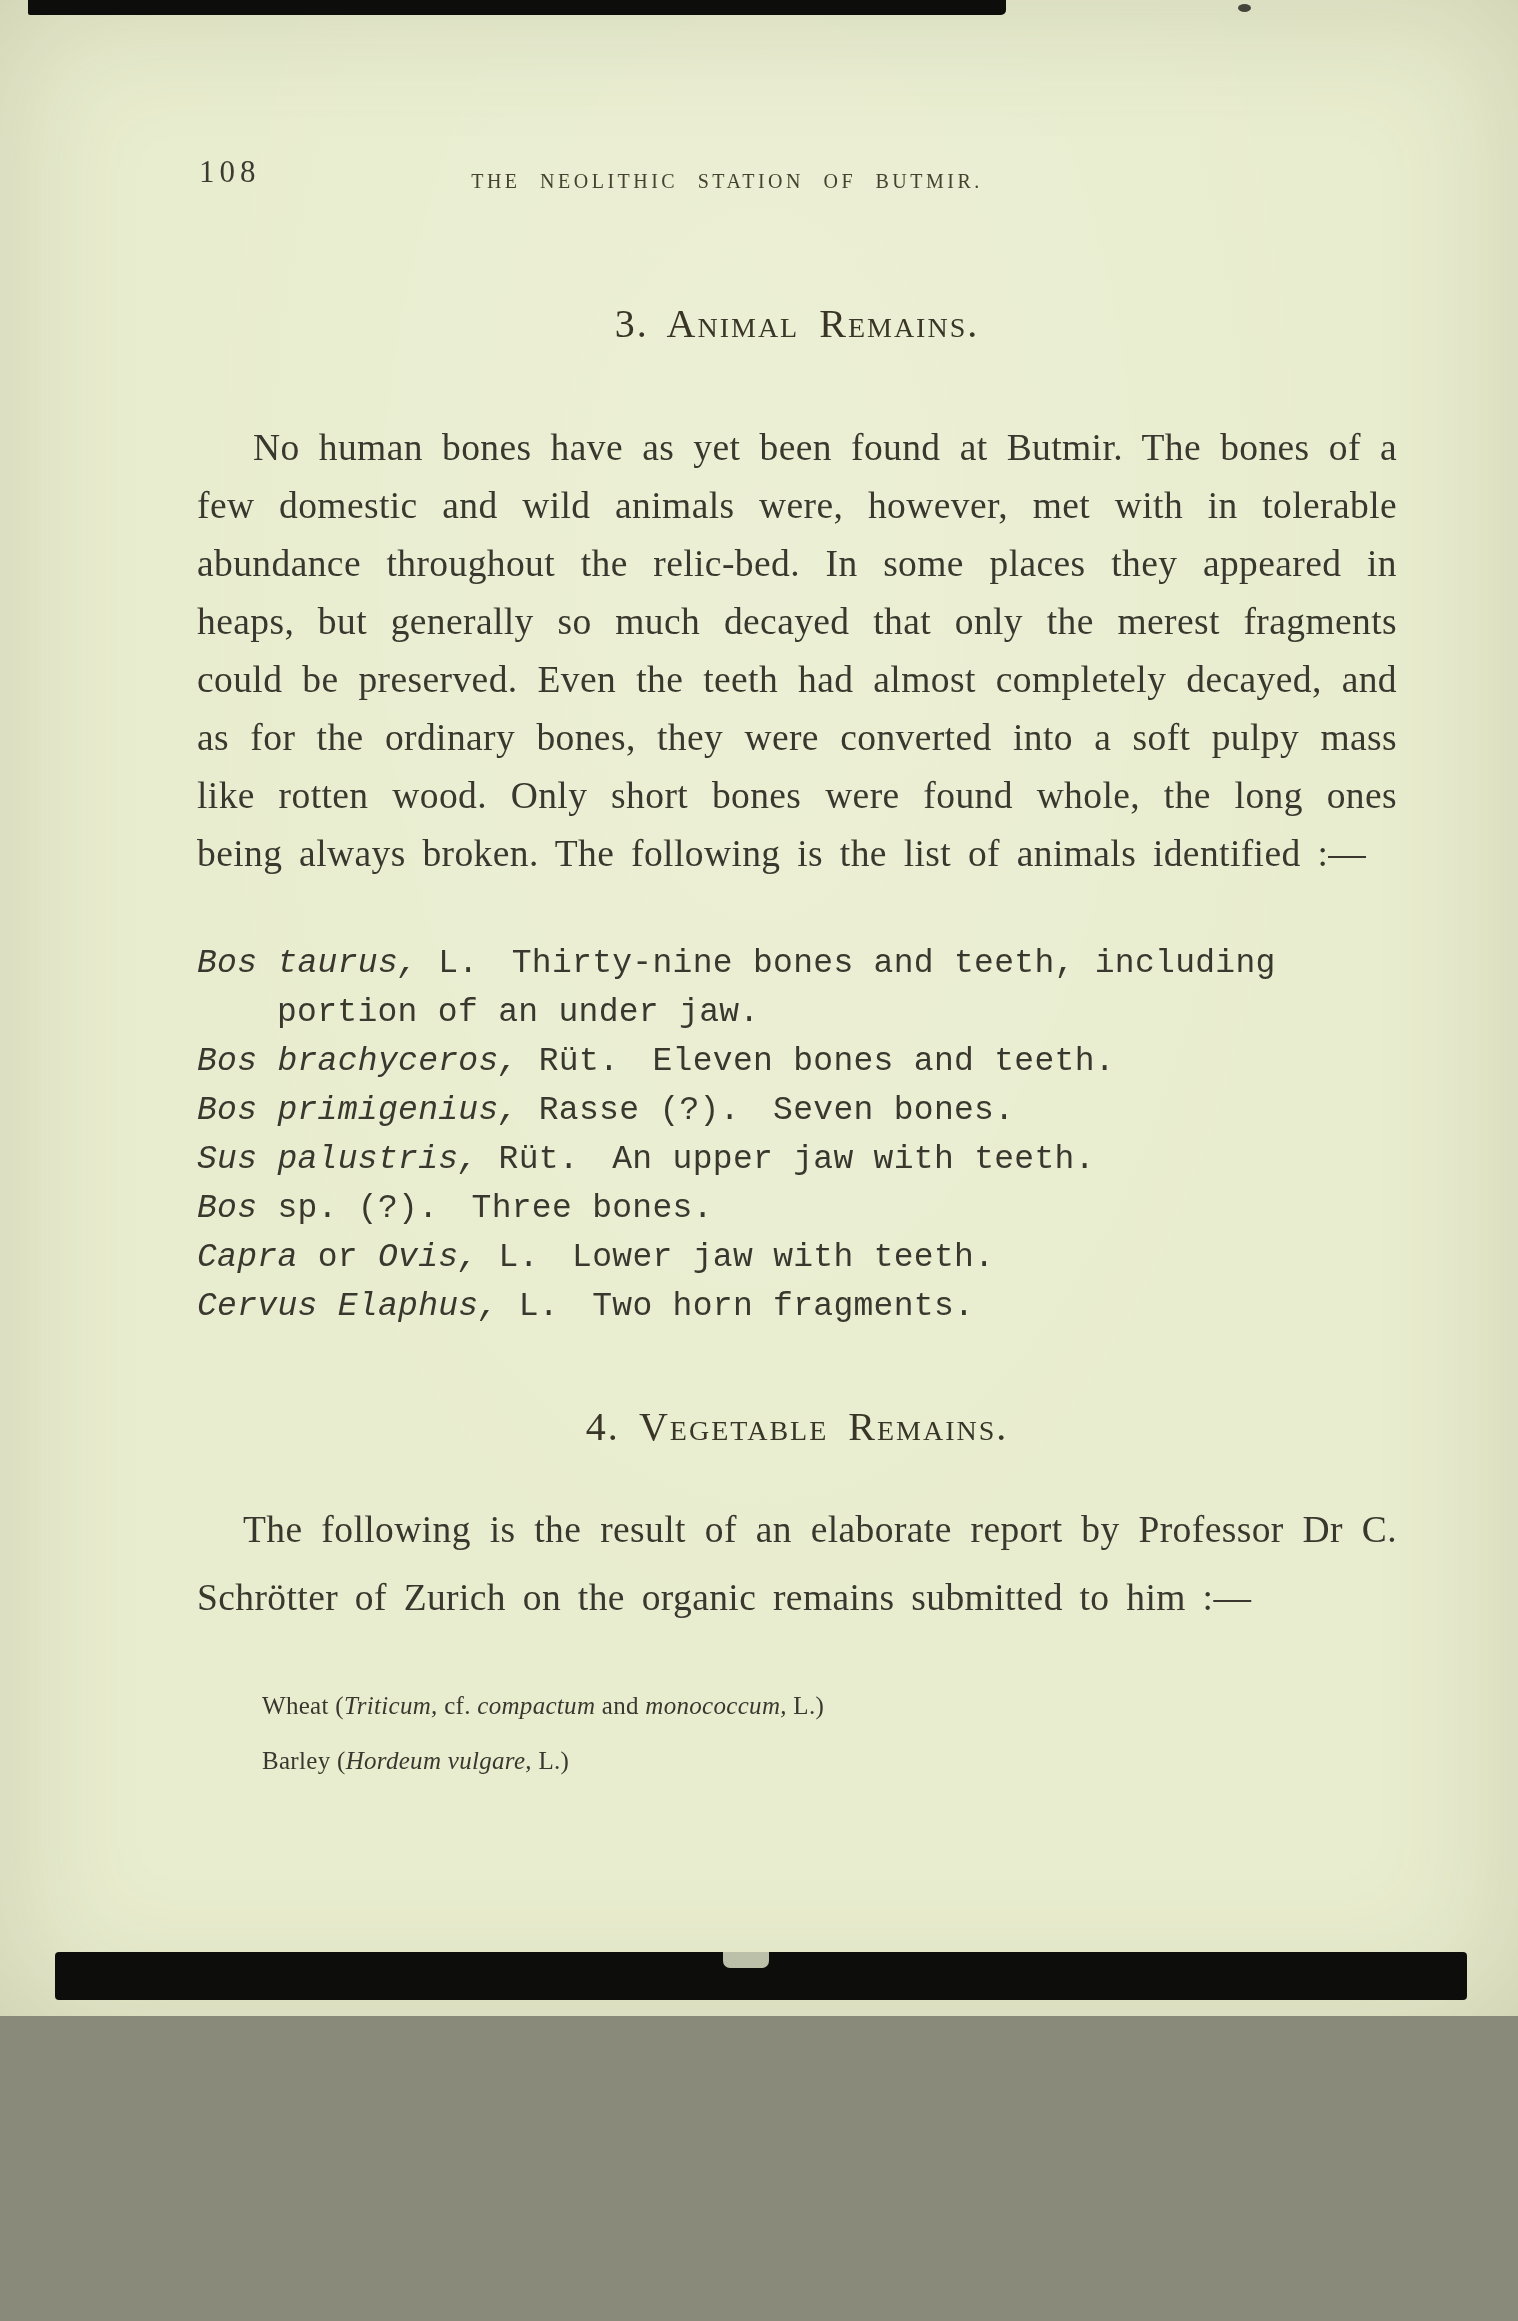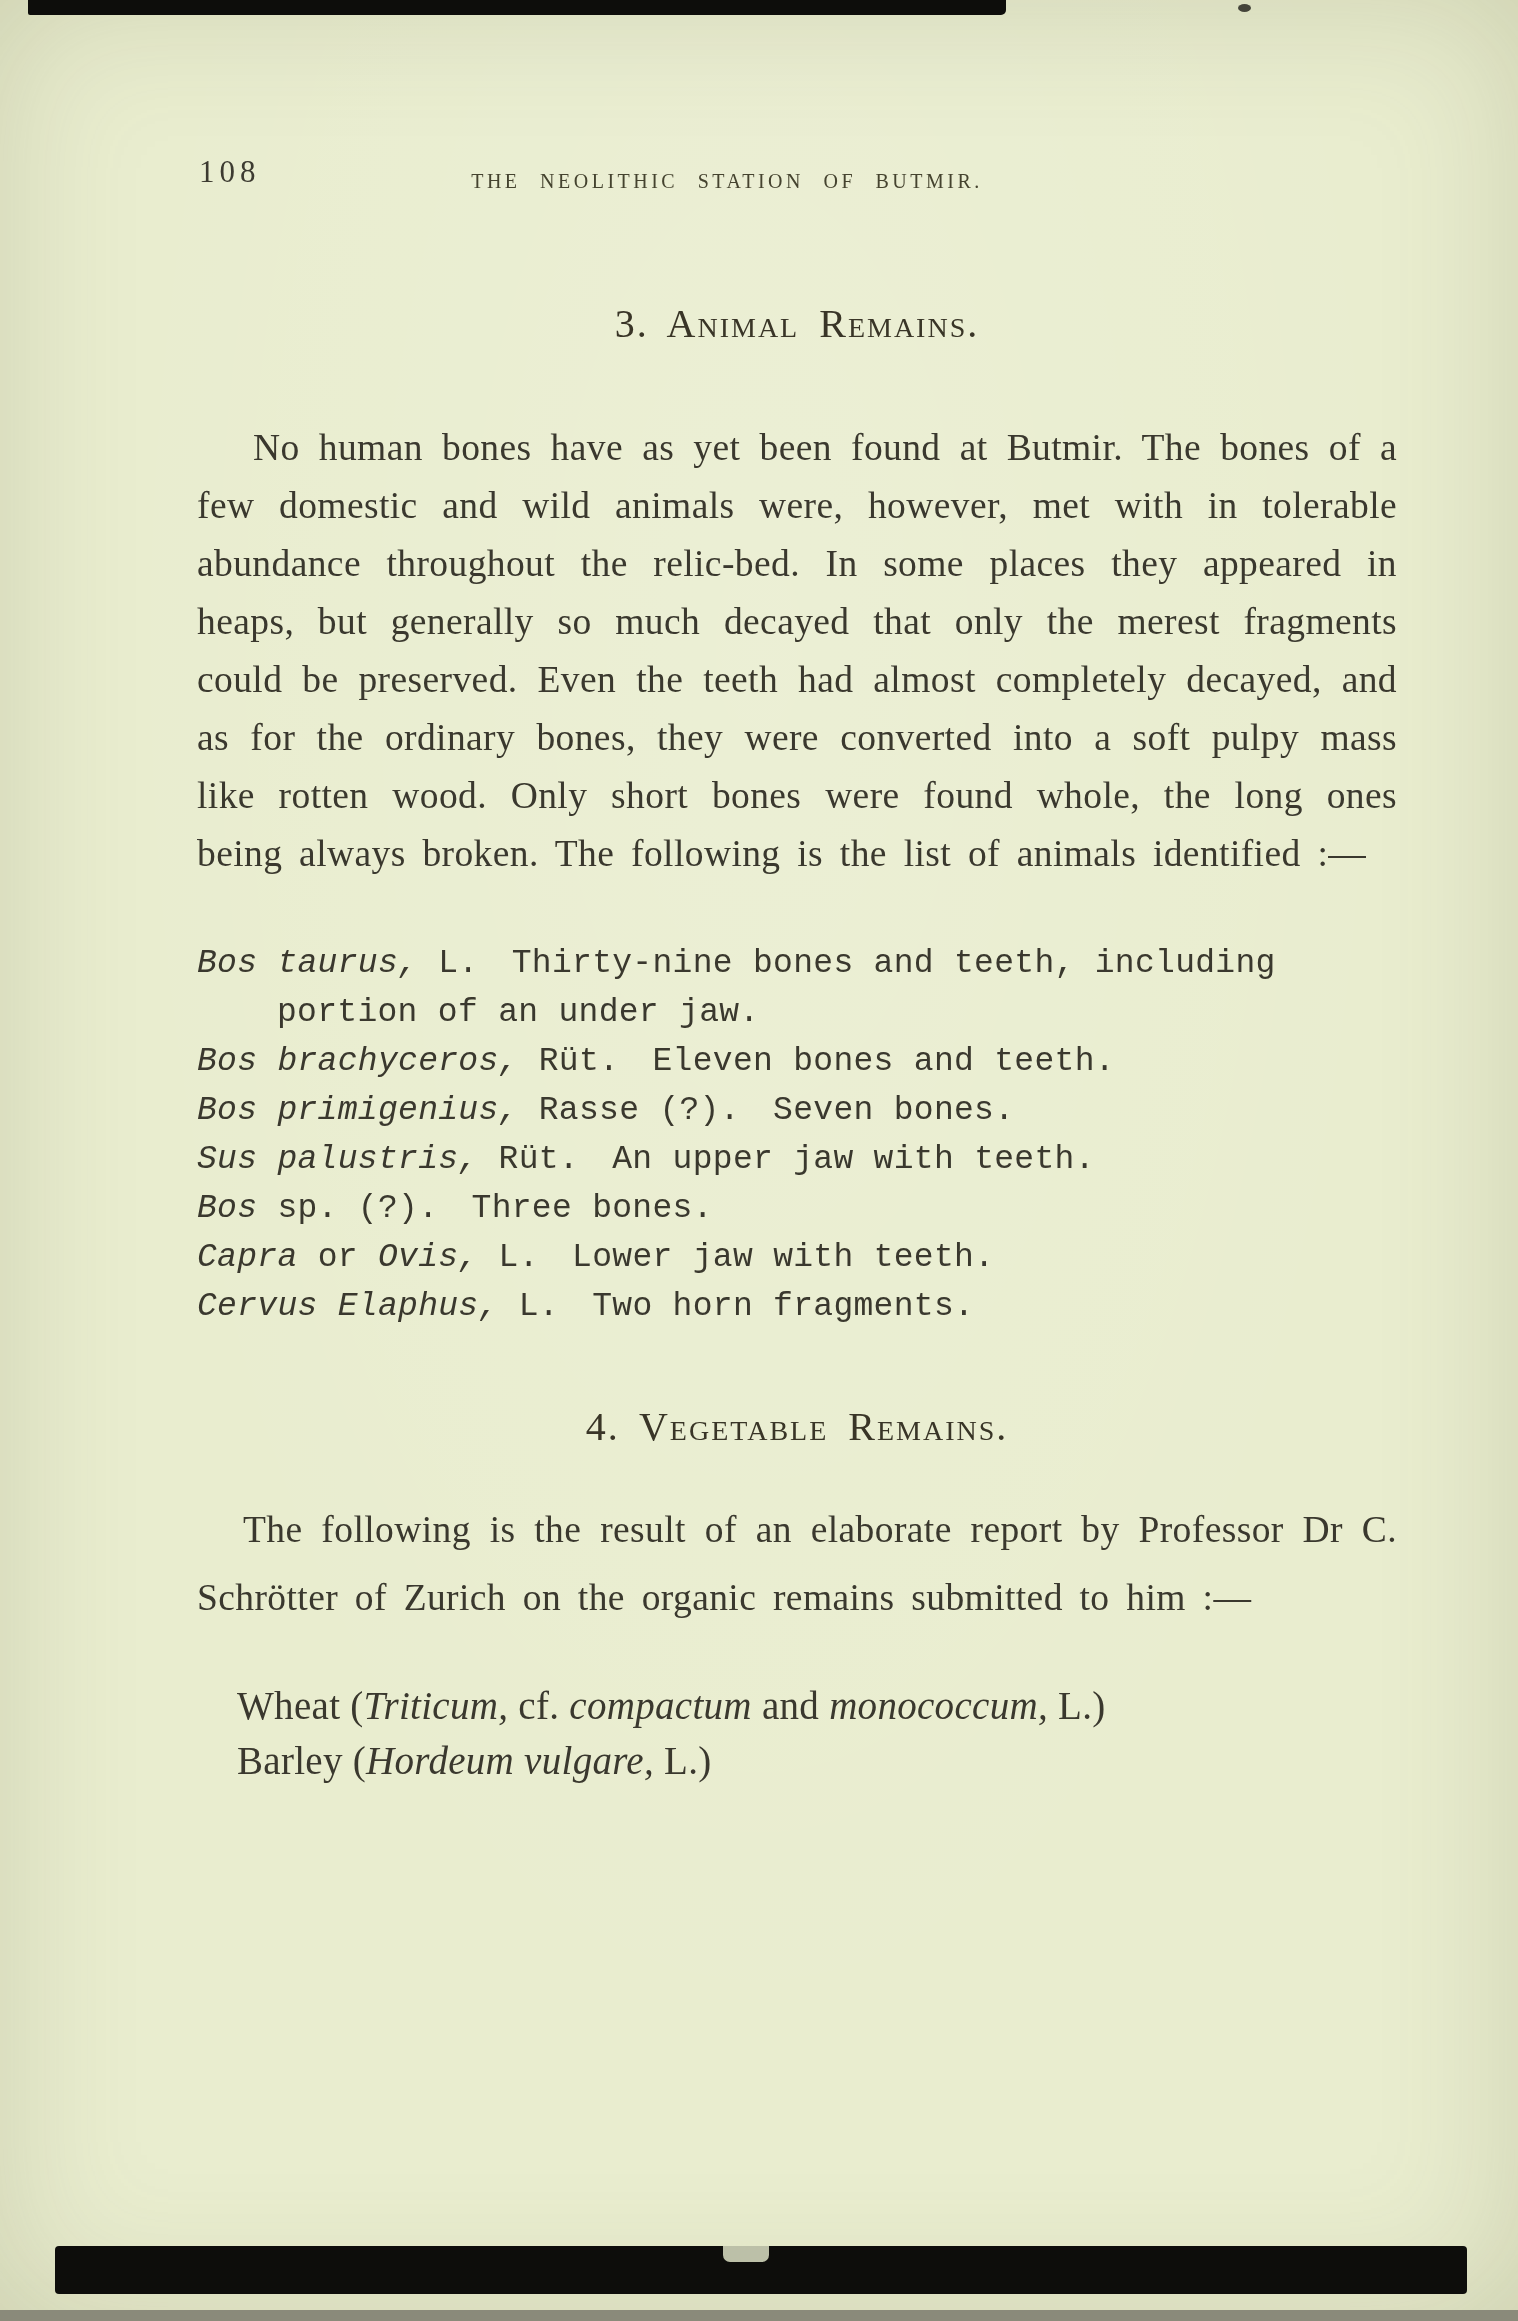--- a/index.html
+++ b/index.html
@@ -4,21 +4,21 @@
 <style>
   * { box-sizing: border-box; }
   html, body { margin: 0; padding: 0; }
   body {
     background: #8a8a7a;
     font-family: "Liberation Serif", "DejaVu Serif", serif;
   }
   .page {
     position: relative;
     width: 1518px;
-    height: 2310px;
+    height: 2016px;
     margin: 0 auto;
     overflow: hidden;
     color: var(--ink, #3a382e);
     background:
       radial-gradient(ellipse at 50% 28%, rgba(255,255,255,0.12), rgba(0,0,0,0) 62%),
       var(--paper, #e9edcf);
     box-shadow: inset 0 0 140px rgba(96,94,56,0.20);
     padding-left: 32px;
   }
   .scan-top {
@@ -62,21 +62,21 @@
   .heading-vegetable { margin-top: 72px; }
   .body-paragraph {
     margin: 0; text-align: justify;
     font-size: 37.5px; line-height: 58px;
     word-spacing: 7px; letter-spacing: 0.4px;
   }
   .par-animal { margin-top: 72px; text-indent: 56px; }
   .par-vegetable { margin-top: 46px; text-indent: 46px; line-height: 68px; }
   .species-list { margin-top: 56px; font-size: 33px; line-height: 49px; letter-spacing: 0.3px; font-family: Liberation Mono, monospace; }
   .species-list .species-item { padding-left: 80px; text-indent: -80px; }
-  .plant-list { margin-top: 46px; margin-left: 40px; font-size: 39px; line-height: 55px; letter-spacing: 0.3px; }
+  .plant-list { margin-top: 46px; margin-left: 65px; font-size: 25px; line-height: 55px; letter-spacing: 0.3px; }
   .it { font-style: italic; }
 </style>
 </head>
 <body>
 
 <div class="page">
 
   <div class="scan-top"></div>
   <div class="scan-speck"></div>
 

